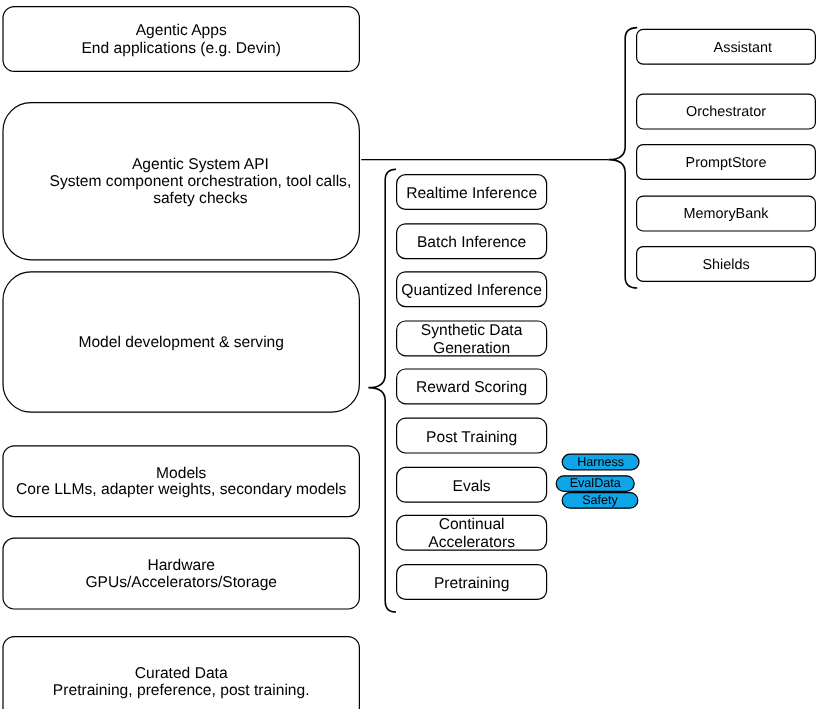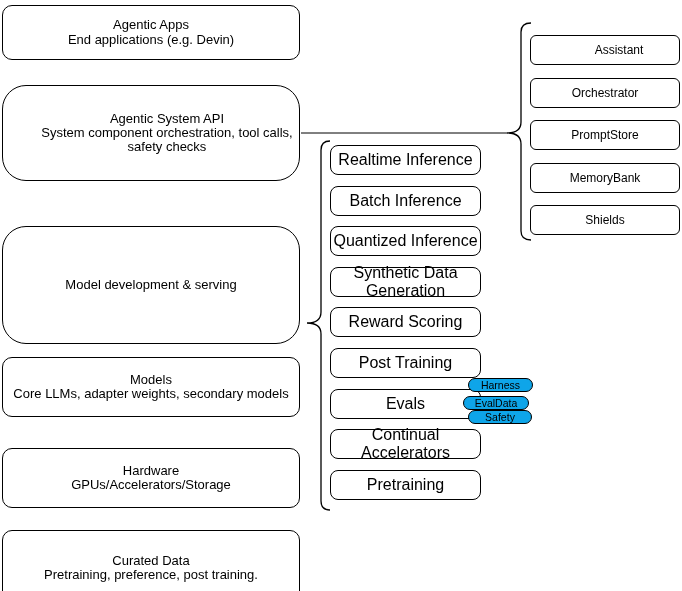--- a/index.html
+++ b/index.html
@@ -15,24 +15,24 @@
   .connectors line{stroke-width:1;}
   .lbox{
     position:absolute;left:2px;width:298px;box-sizing:border-box;
     border:1px solid #000;background:#fff;z-index:2;
     display:flex;flex-direction:column;align-items:center;justify-content:center;
     gap:0;text-align:center;
   }
   .box-title{font-size:13px;line-height:1.1;}
   .box-sub{font-size:13px;line-height:1.1;}
   .mbox{
-    position:absolute;left:330px;width:151px;height:30px;box-sizing:border-box;
+    position:absolute;left:330px;width:126px;height:30px;box-sizing:border-box;
     border:1px solid #000;border-radius:8px;background:#fff;z-index:2;
     display:flex;align-items:center;justify-content:center;
-    font-size:16px;text-align:center;
+    font-size:13px;text-align:center;
   }
   .rbox{
     position:absolute;left:530px;width:150px;height:30px;box-sizing:border-box;
     border:1px solid #000;border-radius:6px;background:#fff;z-index:2;
     display:flex;align-items:center;justify-content:center;
     font-size:12px;text-align:center;
   }
   .pill{
     position:absolute;height:14px;box-sizing:border-box;
     border:1px solid #000;border-radius:8px;background:#0ea5e9;z-index:3;
@@ -49,28 +49,28 @@
     <line x1="301" y1="133" x2="507" y2="133"></line>
     <path d="M 531,23 Q 521,23 521,32 L 521,122 Q 521,133 507,133 Q 521,133 521,144 L 521,231 Q 521,240 531,240"></path>
     <path d="M 330,141 Q 321,141 321,150 L 321,312 Q 321,323 307,323 Q 321,323 321,334 L 321,501 Q 321,510 330,510"></path>
   </svg>
 
   <div id="left-stack">
       <div class="lbox" style="top: 5px; height: 55px; border-radius: 10px;">
         <div class="box-title">Agentic Apps</div>
         <div class="box-sub">End applications (e.g. Devin)</div>
       </div>
-      <div class="lbox" style="top: 85px; height: 96px; border-radius: 24px; padding-left: 32px;">
+      <div class="lbox" style="top: 85px; height: 132px; border-radius: 24px; padding-left: 32px;">
         <div class="box-title">Agentic System API</div>
         <div class="box-sub">System component orchestration, tool calls, safety checks</div>
       </div>
       <div class="lbox" style="top: 226px; height: 118px; border-radius: 24px;">
         <div class="box-sub">Model development &amp; serving</div>
       </div>
-      <div class="lbox" style="top: 357px; height: 60px; border-radius: 10px;">
+      <div class="lbox" style="top: 371px; height: 60px; border-radius: 10px;">
         <div class="box-title">Models</div>
         <div class="box-sub">Core LLMs, adapter weights, secondary models</div>
       </div>
       <div class="lbox" style="top: 448px; height: 60px; border-radius: 10px;">
         <div class="box-title">Hardware</div>
         <div class="box-sub">GPUs/Accelerators/Storage</div>
       </div>
       <div class="lbox" style="top: 530px; height: 76px; border-radius: 10px;">
         <div class="box-title">Curated Data</div>
         <div class="box-sub">Pretraining, preference, post training.</div>
@@ -81,21 +81,21 @@
       <div class="mbox" style="top: 186px;">Batch Inference</div>
       <div class="mbox" style="top: 226px;">Quantized Inference</div>
       <div class="mbox" style="top: 267px;">Synthetic Data Generation</div>
       <div class="mbox" style="top: 307px;">Reward Scoring</div>
       <div class="mbox" style="top: 348px;">Post Training</div>
       <div class="mbox" style="top: 389px;">Evals</div>
       <div class="mbox" style="top: 429px;">Continual Accelerators</div>
       <div class="mbox" style="top: 470px;">Pretraining</div>
     </div>
   <div id="system-group">
-      <div class="rbox" style="top: 35px; padding-left: 28px;">Assistant</div>
+      <div class="rbox" style="top: 24px; padding-left: 28px;">Assistant</div>
       <div class="rbox" style="top: 78px;">Orchestrator</div>
       <div class="rbox" style="top: 120px;">PromptStore</div>
       <div class="rbox" style="top: 163px;">MemoryBank</div>
       <div class="rbox" style="top: 205px;">Shields</div>
     </div>
   <div id="evals-tags">
       <div class="pill" style="left: 468px; top: 378px; width: 65px;">Harness</div>
       <div class="pill" style="left: 463px; top: 396px; width: 66px;">EvalData</div>
       <div class="pill" style="left: 468px; top: 410px; width: 64px;">Safety</div>
     </div>

